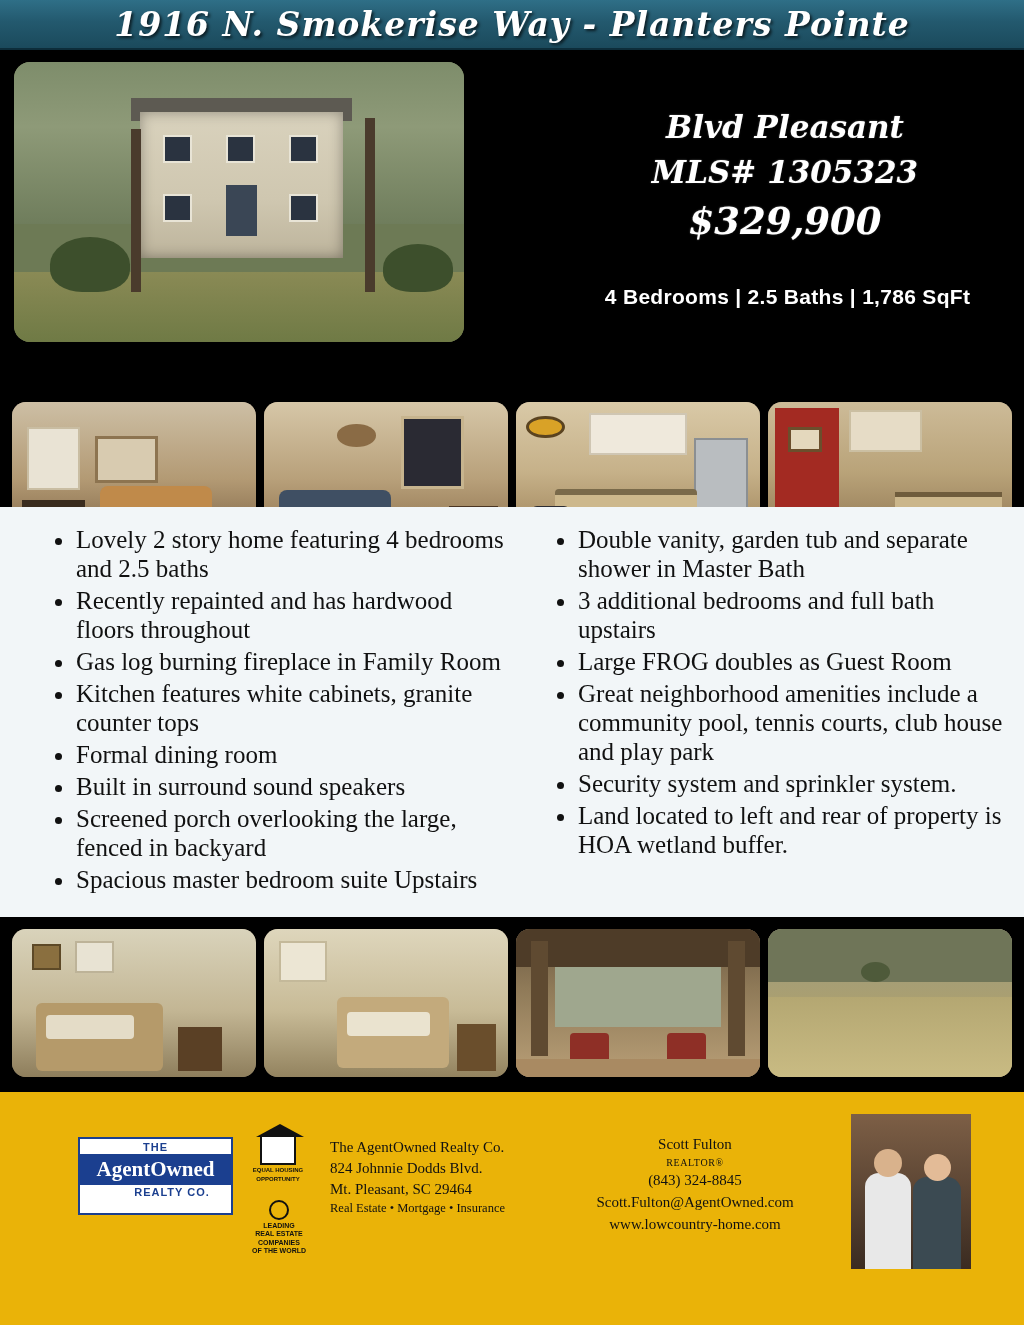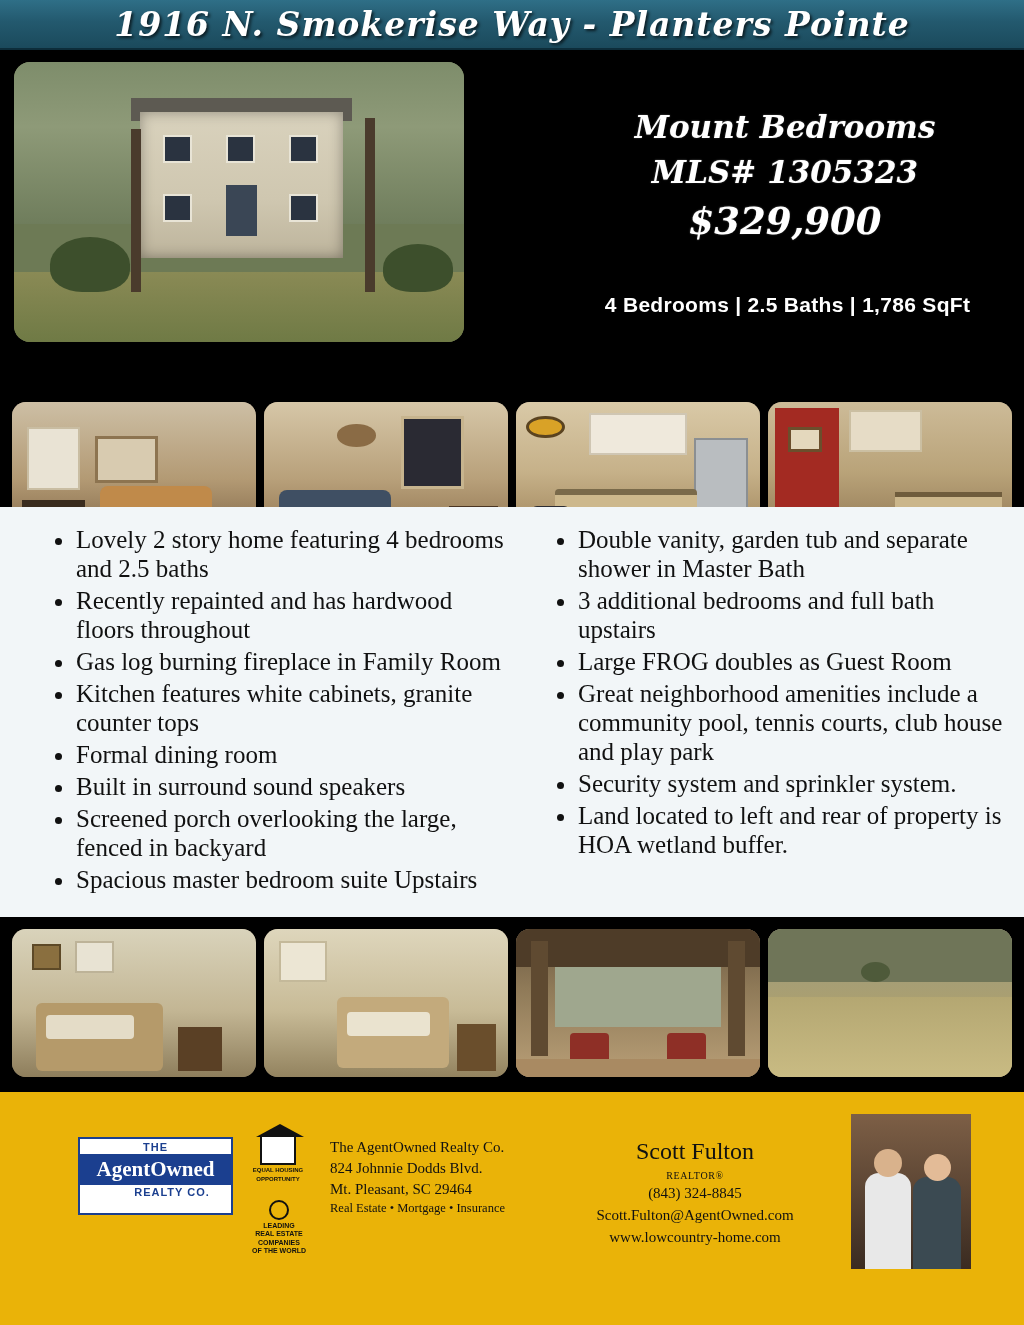--- a/index.html
+++ b/index.html
@@ -102,21 +102,21 @@
     color: #ffffff;
     text-shadow: 3px 3px 4px rgba(0,0,0,0.9), 0 0 2px rgba(255,255,255,0.4);
     line-height: 1.45;
   }
   .info-city { font-size: 31px; }
   .info-mls { font-size: 31px; }
   .info-price { font-size: 37px; }
 
   .specs {
     position: absolute;
-    left: 560px; top: 243px;
+    left: 560px; top: 235px;
     width: 455px;
     text-align: center;
     color: #ffffff;
     font-family: "Liberation Sans", sans-serif;
     font-weight: bold;
     font-size: 21px;
     letter-spacing: 0.3px;
   }
 
   
@@ -286,21 +286,21 @@
 
   .agent {
     position: absolute;
     left: 560px; top: 42px;
     width: 270px;
     text-align: center;
     font-family: "Liberation Serif", serif;
     color: #111;
     line-height: 1.45;
   }
-  .agent-name { font-size: 24px; }
+  .agent-name { font-size: 15px; }
   .agent-title { font-size: 10px; letter-spacing: 0.6px; }
   .agent-line { font-size: 15px; }
 
   .agent-photo {
     position: absolute;
     left: 851px; top: 22px;
     width: 120px; height: 155px;
     background: #4c3b2e;
     overflow: hidden;
     position: absolute;
@@ -335,21 +335,21 @@
       <div class="hero-win" style="left:33%; top:47%;"></div>
       <div class="hero-win" style="left:61%; top:47%;"></div>
       <div class="hero-door"></div>
       <div class="hero-tree" style="left:26%; height:58%;"></div>
       <div class="hero-tree" style="left:78%; height:62%;"></div>
       <div class="hero-bush" style="left:8%; width:80px; height:55px;"></div>
       <div class="hero-bush" style="left:82%; width:70px; height:48px;"></div>
     </div>
 
     <div class="info-block">
-      <div class="info-line info-city">Mount Bedrooms</div>
+      <div class="info-line info-city">Blvd Pleasant</div>
       <div class="info-line info-mls">MLS# 1305323</div>
       <div class="info-line info-price">$329,900</div>
     </div>
 
     <div class="specs">4 Bedrooms  |  2.5 Baths | 1,786 SqFt</div>
 
     <div class="strip-top">
       <div class="thumb">
         <div class="photo-grad" style="background:linear-gradient(to bottom,#cdbfa5 0%,#b39a74 55%,#7d6344 100%);"></div>
         <div style="position:absolute;left:6%;top:18%;width:22%;height:45%;background:#e9e3d4;border:2px solid #c9bda2;"></div>

